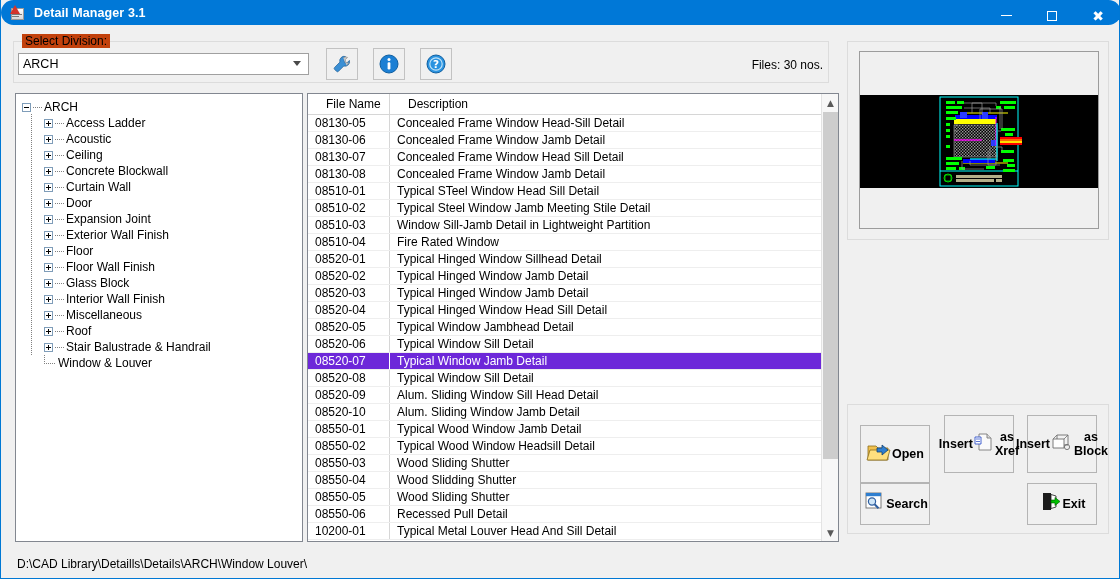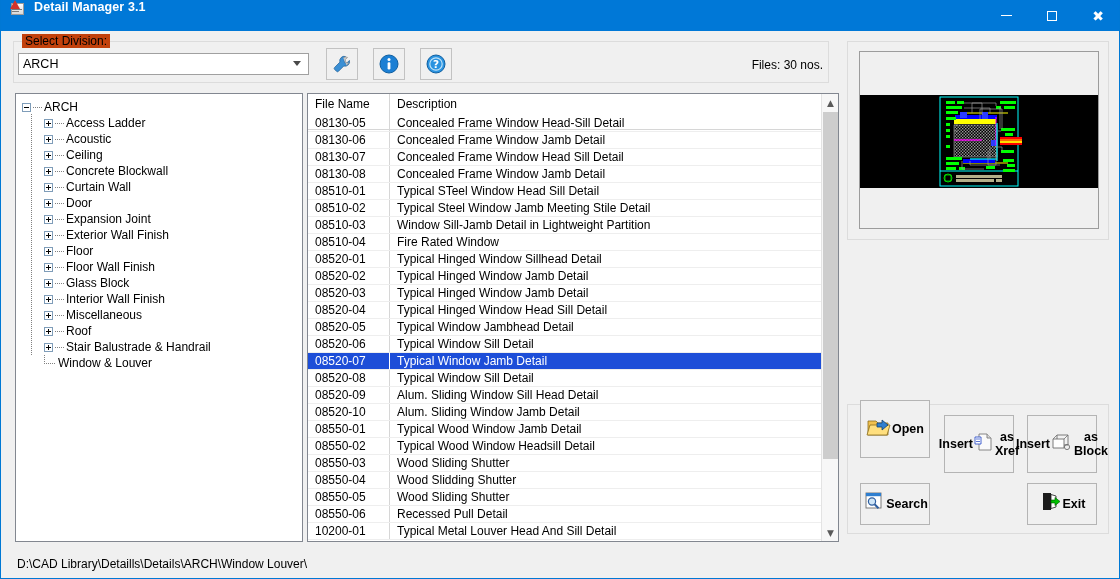--- a/index.html
+++ b/index.html
@@ -14,23 +14,23 @@
     position: relative;
     width: 1120px; height: 579px;
     background: #f0f0f0;
     border: 1px solid #0078d4;
     border-top: none;
     overflow: hidden;
   }
 
   
   .titlebar {
-    position: absolute; left: 0; top: 0; width: 1120px; height: 31px;
+    position: absolute; left: 0; top: 0; width: 1120px; height: 25px;
     background: #0078d7;
-    display: flex; align-items: flex-start;
+    display: flex; align-items: center; border-radius: 14px;
   }
   .title-icon {
     width: 16px; height: 16px; margin-left: 9px; margin-right: 8px;
     position: relative; flex: none;
   }
   .title-icon .sheet {
     position: absolute; left: 1px; top: 3px; width: 13px; height: 12px;
     background: linear-gradient(#fdfdfd, #d8d8d8);
     border: 1px solid #9a9a9a;
   }
@@ -131,40 +131,40 @@
     position: absolute; left: 306px; top: 93px; width: 532px; height: 449px;
     background: #ffffff; border: 1px solid #828790;
     overflow: hidden;
   }
   .lv-header {
     position: absolute; left: 0; top: 0; right: 0; height: 21px;
     background: #ffffff; display: flex;
     font-size: 12px; color: #000;
   }
   .lv-header .hcell {
-    height: 36px; line-height: 21px; padding-left: 7px;
+    height: 21px; line-height: 21px; padding-left: 18px;
     border-right: 1px solid #d6d6d6; border-bottom: 1px solid #d6d6d6;
     background: #ffffff;
   }
   .hcell.c-file { width: 82px; }
   .hcell.c-desc { flex: 1; border-right: none; }
 
   .lv-body {
     position: absolute; left: 0; top: 21px; right: 0; bottom: 0;
     overflow: hidden;
   }
   .lv-row {
     display: flex; height: 17px; line-height: 17px;
     font-size: 12px; color: #000;
     border-bottom: 1px solid #eeeeee;
   }
   .lv-row .cell { padding-left: 7px; white-space: nowrap; overflow: hidden; }
   .lv-row .cell.c-file { width: 82px; border-right: 1px solid #d6d6d6; }
   .lv-row .cell.c-desc { flex: 1; }
-  .lv-row.selected { background: #1d4ed8; }
+  .lv-row.selected { background: #6d28d9; }
   .lv-row.selected .cell { color: #ffffff; }
   .lv-row.selected .cell.c-file { border-right-color: #ffffff; }
 
   
   .vscroll {
     position: absolute; right: 0px; top: 0px; width: 17px; bottom: 0px;
     background: #f7f7f7; border-left: 1px solid #e3e3e3;
   }
   .vscroll .arrow {
     position: absolute; left: 0; width: 17px; height: 17px;
@@ -200,21 +200,21 @@
     position: absolute; left: 846px; top: 404px; width: 262px; height: 130px;
     border: 1px solid #dcdcdc;
   }
   .abtn {
     position: absolute;
     background: #f0f0f0; border: 1px solid #b4b4b4;
     display: flex; flex-direction: row; align-items: center; justify-content: center;
     font-size: 12.5px; font-weight: bold; color: #000;
     text-align: center; line-height: 14px;
   }
-  #btn-open   { left: 859px; top: 400px; width: 70px; height: 58px; }
+  #btn-open   { left: 859px; top: 425px; width: 70px; height: 58px; }
   #btn-xref   { left: 943px; top: 415px; width: 70px; height: 58px; }
   #btn-block  { left: 1026px; top: 415px; width: 70px; height: 58px; }
   #btn-search { left: 859px; top: 483px; width: 70px; height: 42px; }
   #btn-exit   { left: 1026px; top: 483px; width: 70px; height: 42px; }
   .abtn .ico { display: block; margin-bottom: 2px; }
 
   
   .statusbar {
     position: absolute; left: 0; bottom: 0; width: 899px; height: 28px;
     display: flex; align-items: center;

